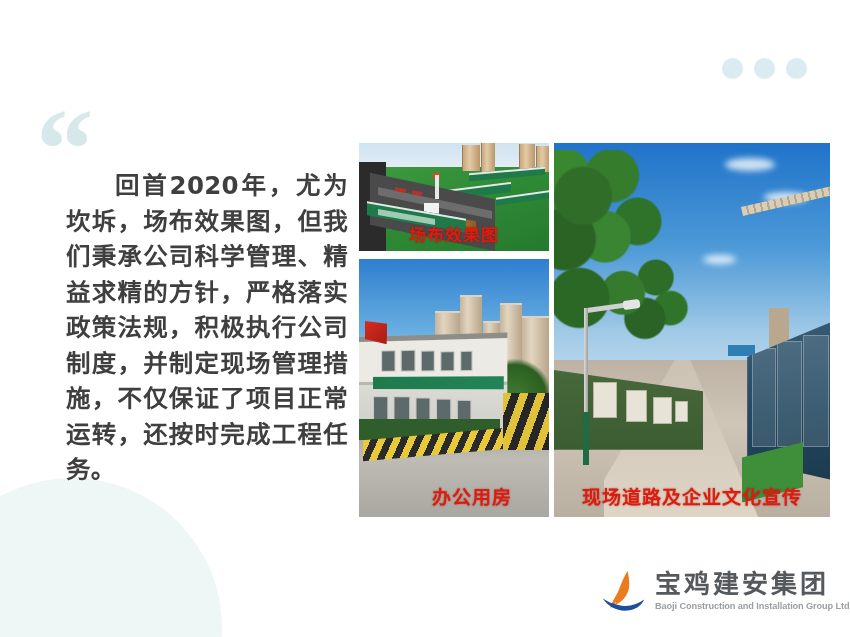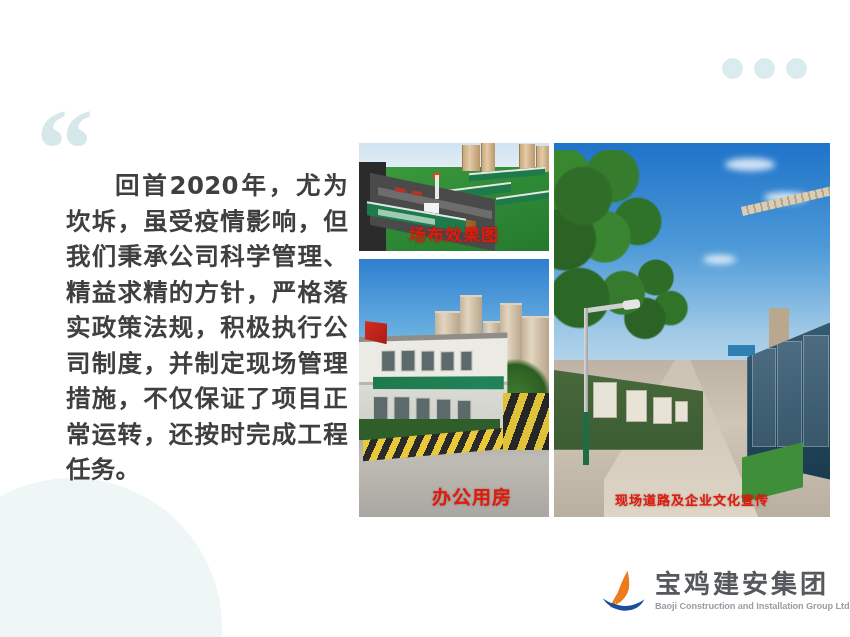--- a/index.html
+++ b/index.html
@@ -263,21 +263,21 @@
   <div class="deco-circle-big"></div>
 
   <div class="dots-group">
     <span class="dot"></span>
     <span class="dot"></span>
     <span class="dot"></span>
   </div>
 
   <div class="quote-mark">“</div>
 
-  <div class="body-text">回首2020年，尤为坎坼，虽受疫情影响，但我们秉承公司科学管理、精益求精的方针，严格落实政策法规，积极执行公司制度，并制定现场管理措施，不仅保证了项目正常运转，还按时完成工程任务。</div>
+  <div class="body-text">回首2020年，尤为坎坼，场布效果图，但我们秉承公司科学管理、精益求精的方针，严格落实政策法规，积极执行公司制度，并制定现场管理措施，不仅保证了项目正常运转，还按时完成工程任务。</div>
 
   <div class="photo" id="photo-site-plan">
     <div class="scene">
       <div class="sp-sky"></div>
       <div class="sp-grass"></div>
       <div class="sp-darkleft"></div>
       <div class="sp-bld sp-b1"></div>
       <div class="sp-bld sp-b2"></div>
       <div class="sp-bld sp-b3"></div>
       <div class="sp-bld sp-b4"></div>
@@ -353,21 +353,21 @@
         <div class="rd-wall-r-panel" style="left:6%;top:16%;width:26%;height:62%;"></div>
         <div class="rd-wall-r-panel" style="left:36%;top:12%;width:28%;height:66%;"></div>
         <div class="rd-wall-r-panel" style="left:68%;top:8%;width:28%;height:70%;"></div>
       </div>
       <div class="rd-grass-r"></div>
       <div class="rd-lamp-arm"></div>
       <div class="rd-lamp-head"></div>
       <div class="rd-lamp-pole"></div>
       <div class="rd-lamp-base"></div>
     </div>
-    <div class="cap" style="font-size:13px;bottom:8px;">现场道路及企业文化宣传</div>
+    <div class="cap" style="font-size:19px;bottom:8px;">现场道路及企业文化宣传</div>
   </div>
 
   <div class="logo-wrap">
     <svg class="logo-mark" viewBox="0 0 100 100">
       <path d="M60 6 C46 30 36 58 33 80 C45 76 57 64 62 48 C65 36 63 20 60 6 Z" fill="#ec7b1e"></path>
       <path d="M30 84 C36 70 40 58 42 48 C36 58 28 70 22 86 Z" fill="#ec7b1e"></path>
       <path d="M6 66 C18 86 42 96 64 92 C80 89 92 80 96 68 C84 78 66 84 48 82 C32 80 16 74 6 66 Z" fill="#1b4f9c"></path>
     </svg>
     <div class="logo-texts">
       <div class="logo-cn">宝鸡建安集团</div>

